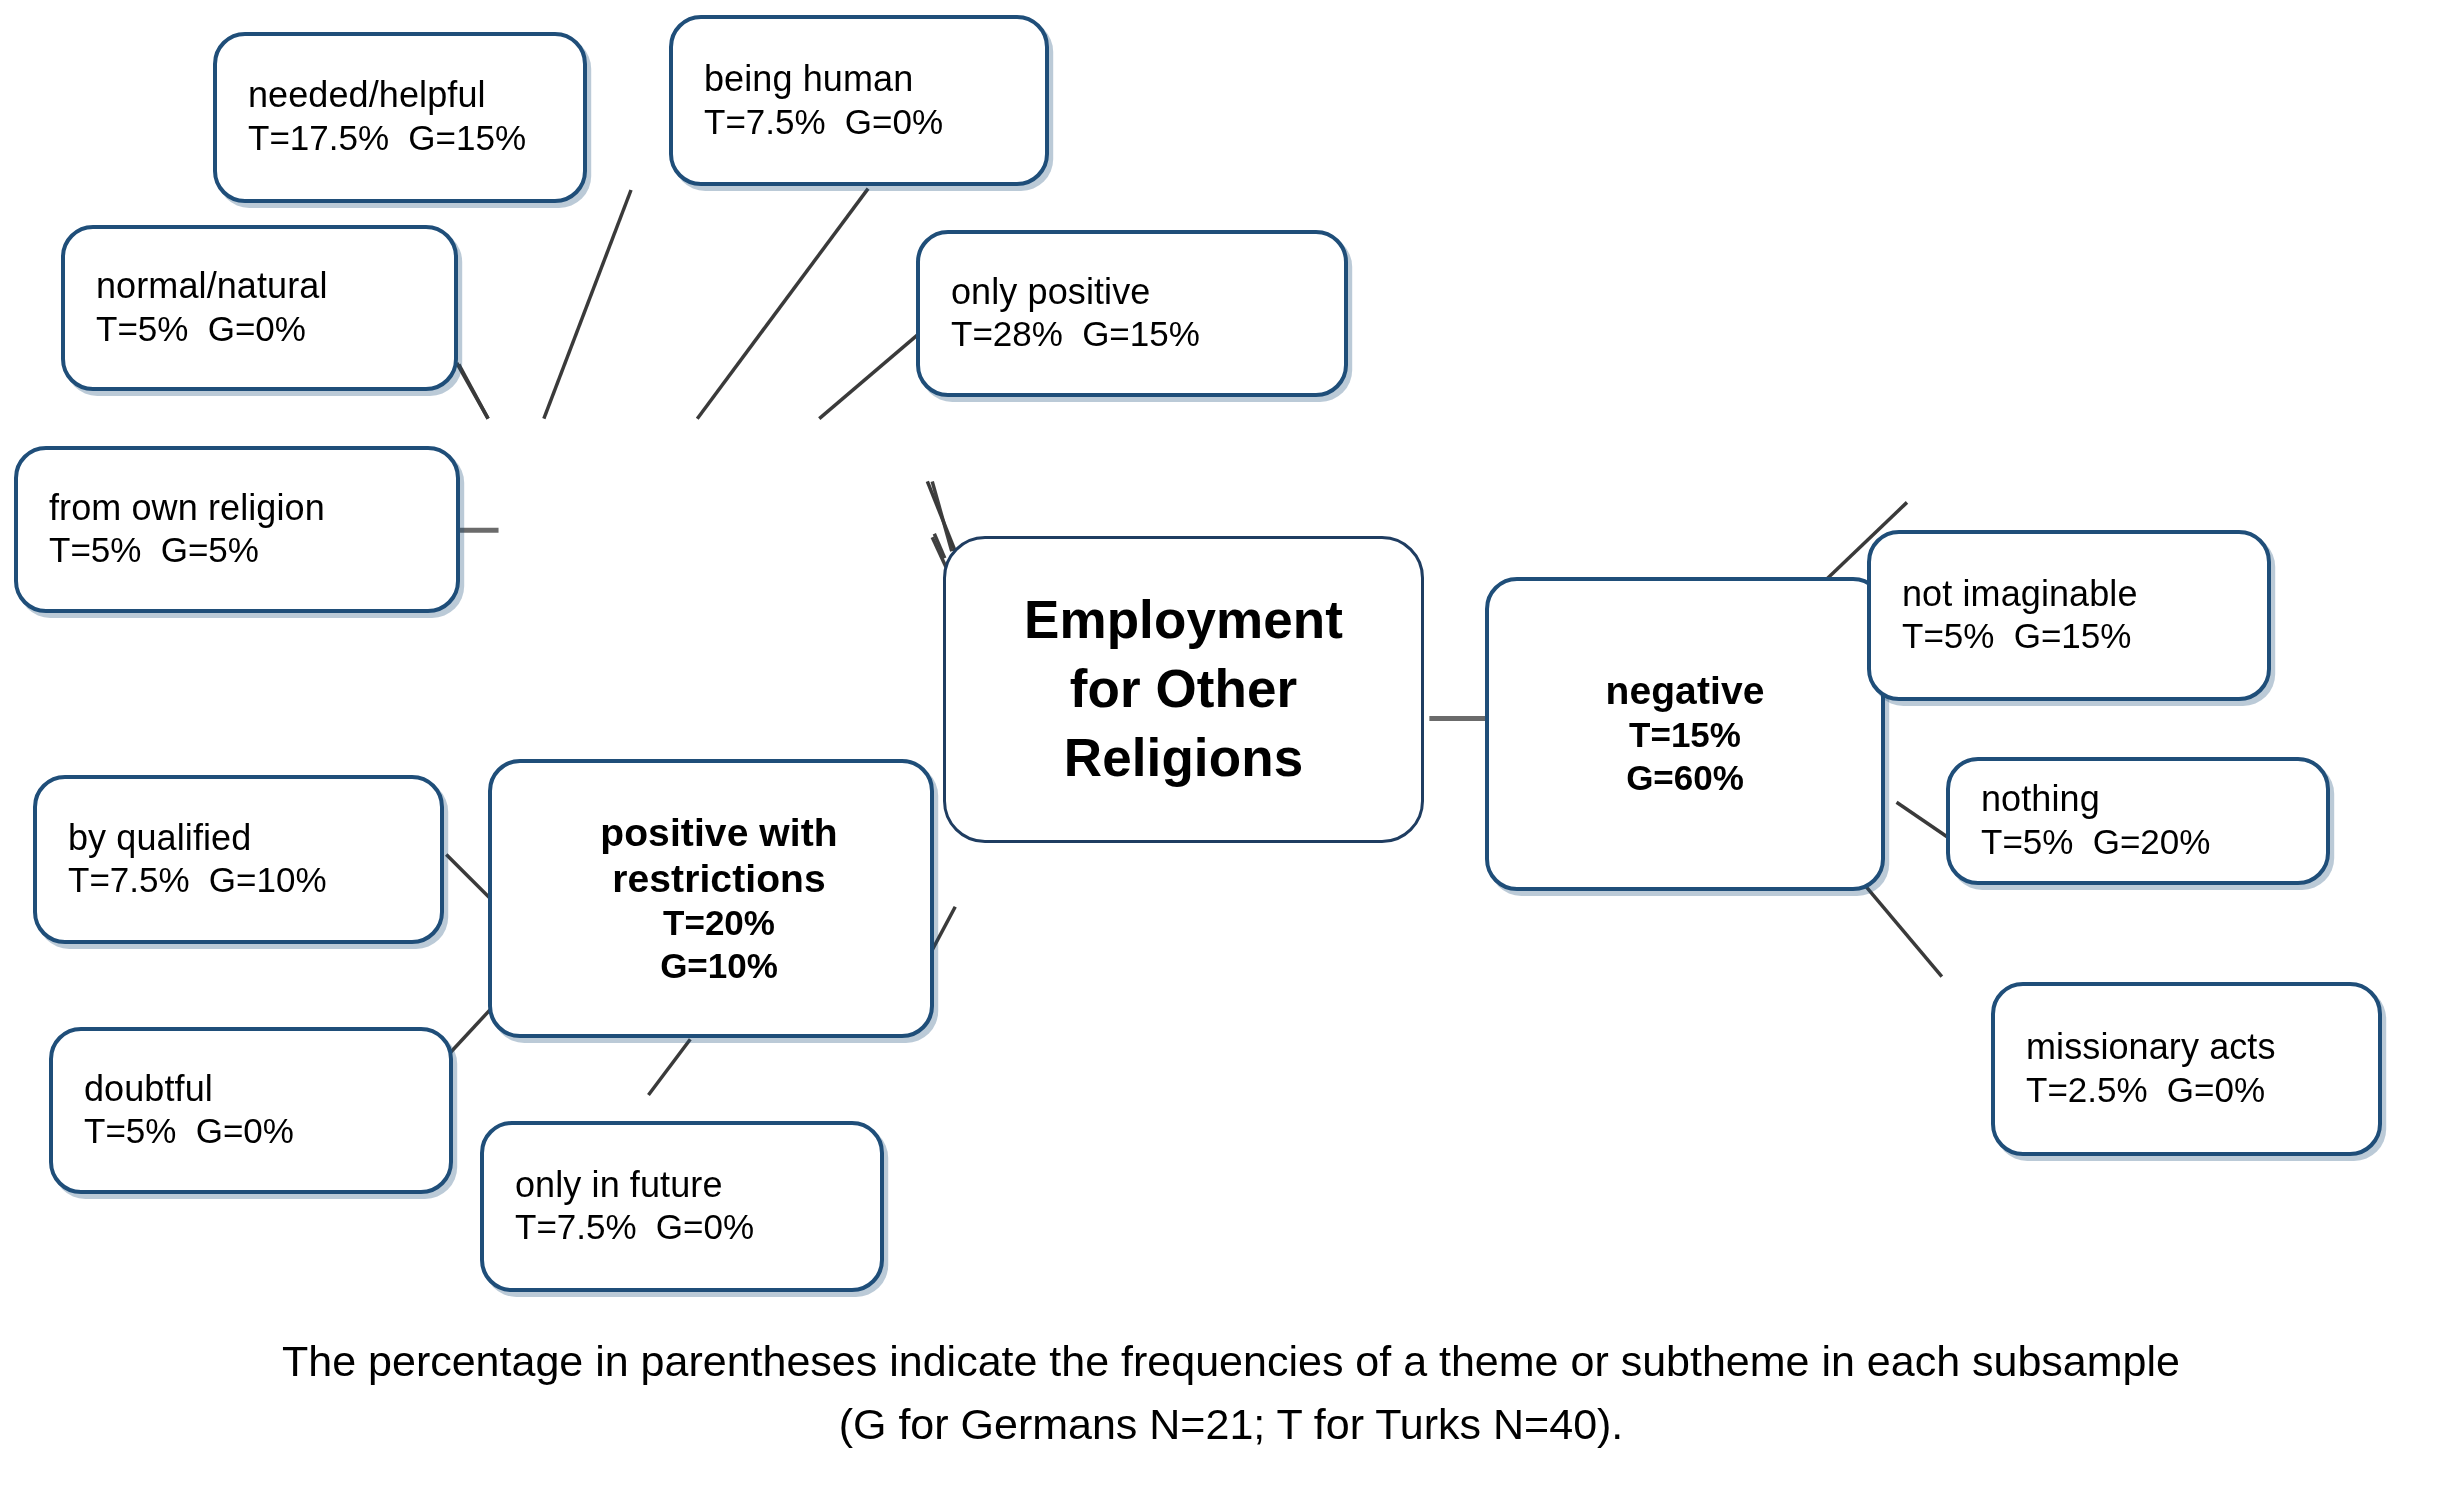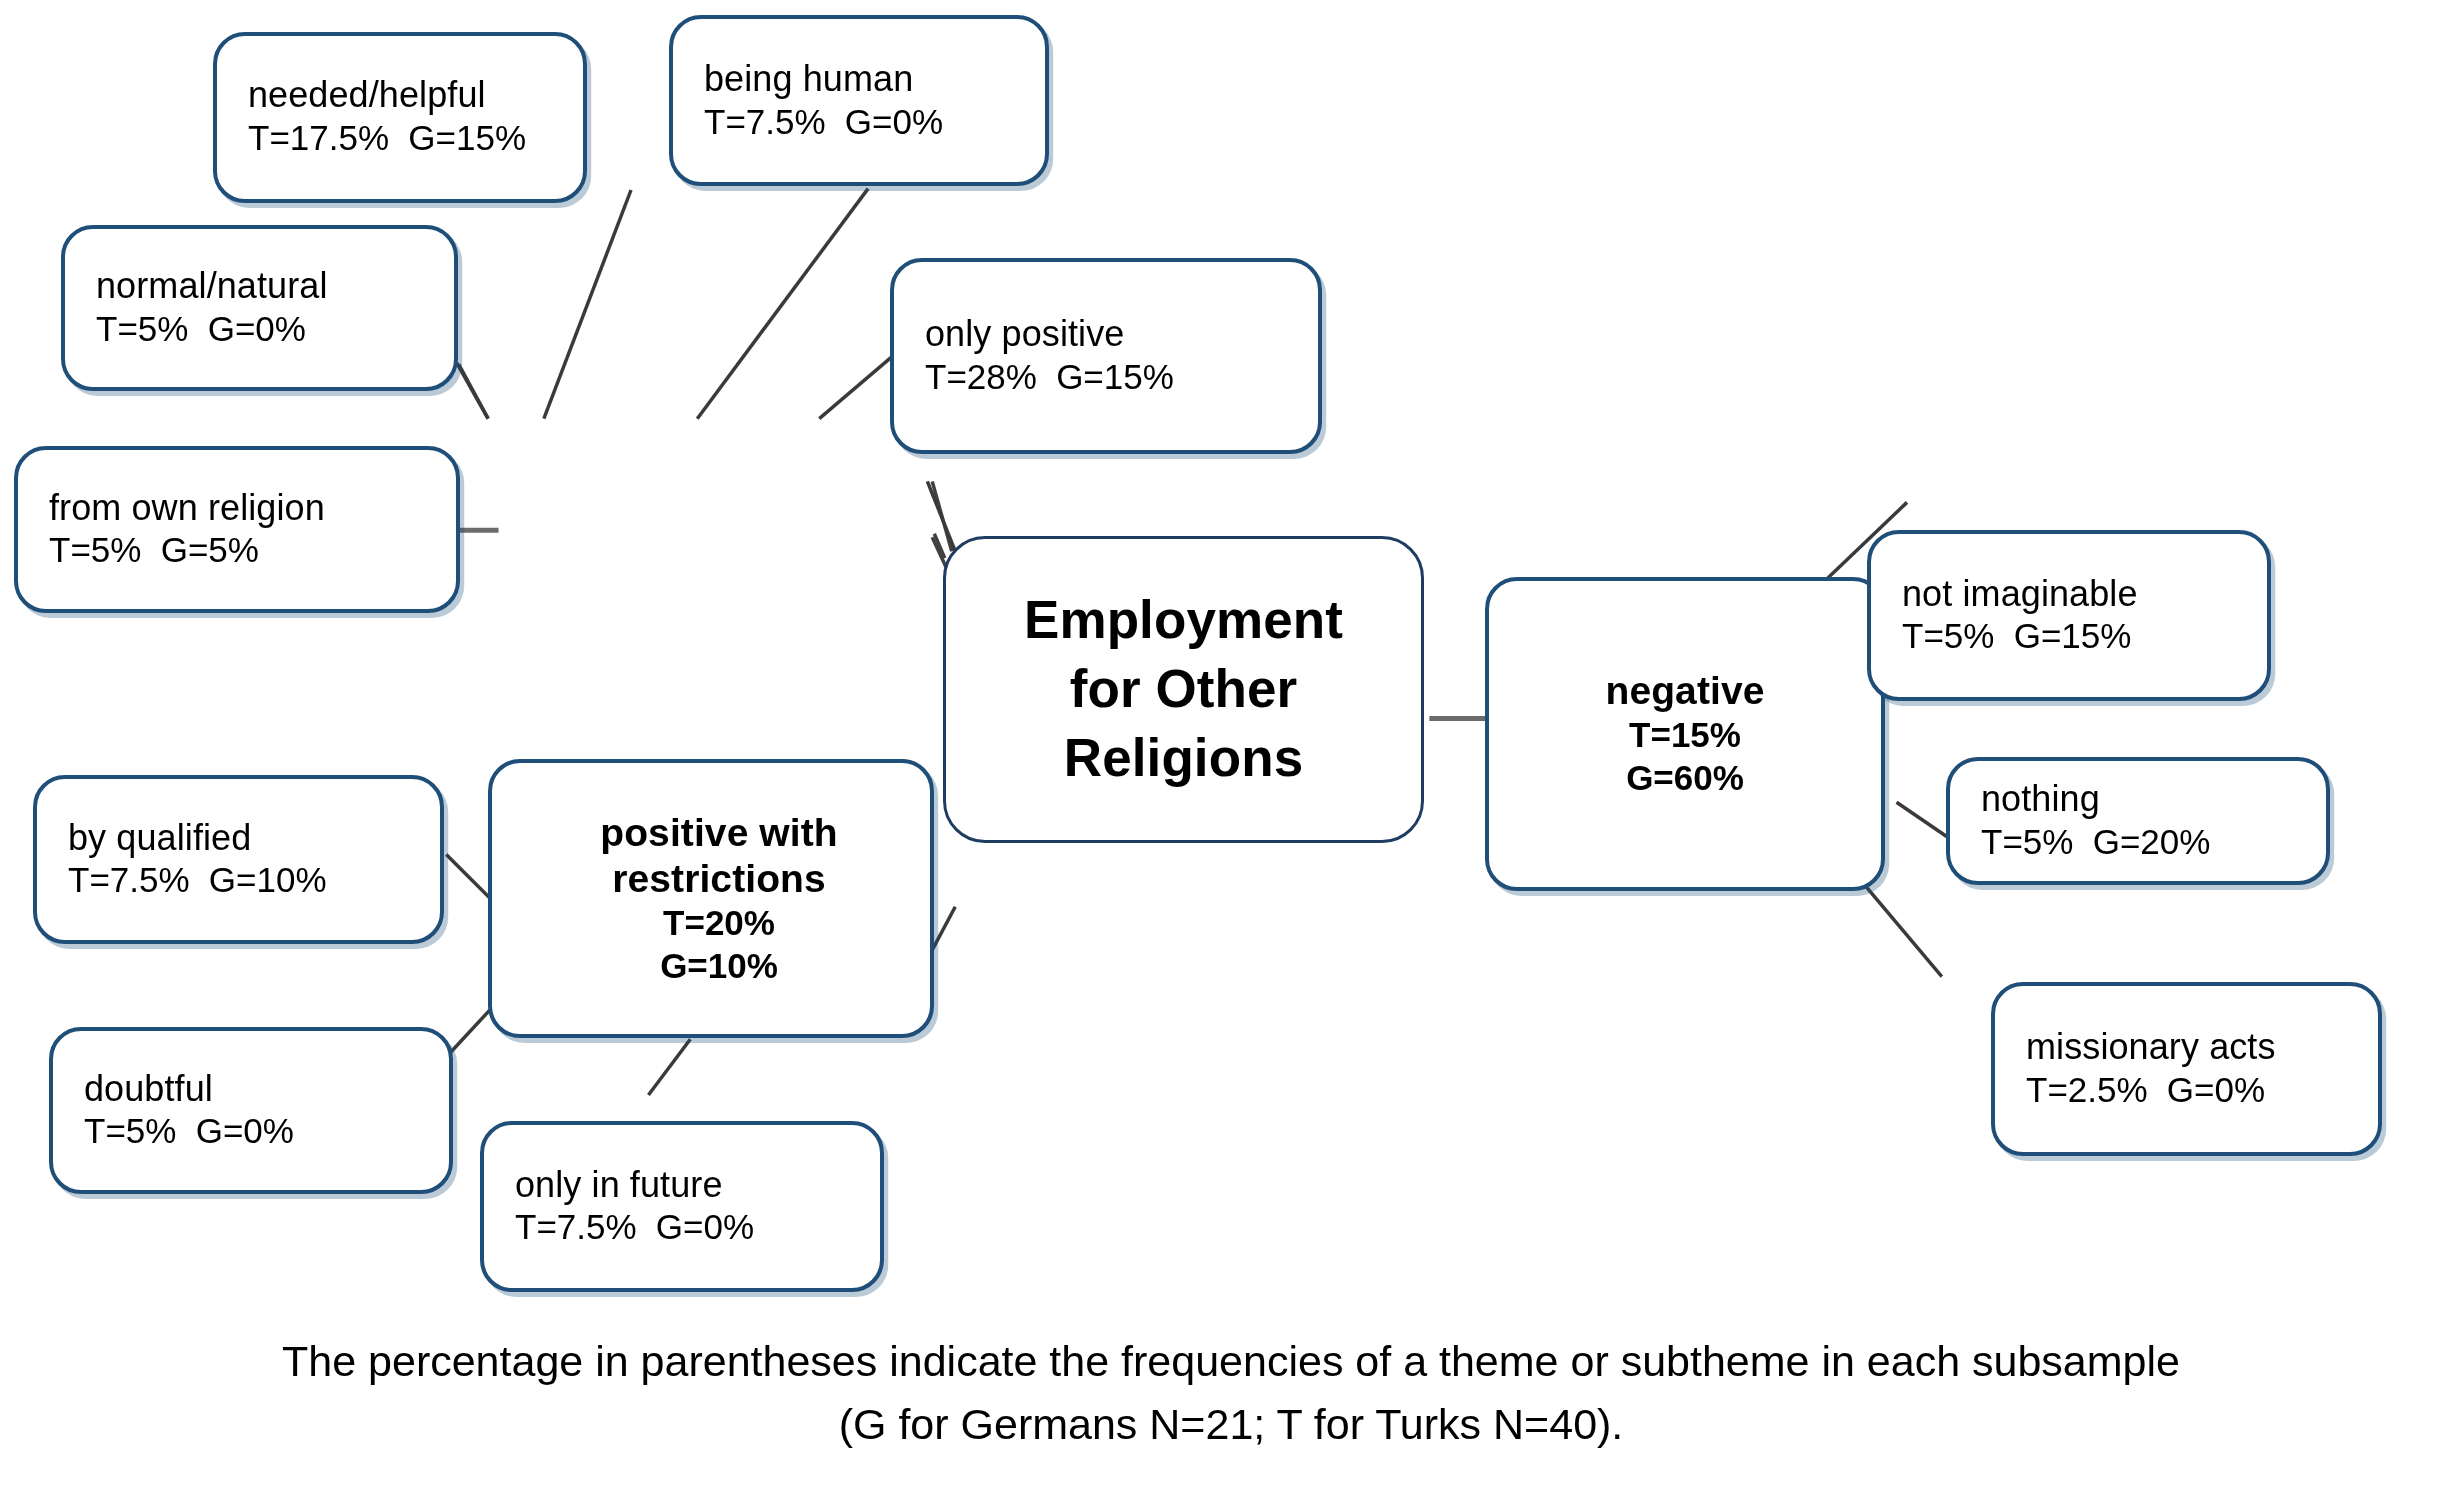--- a/index.html
+++ b/index.html
@@ -138,21 +138,21 @@
   <div class="node leaf" style="left:669px; top:15.3px; width:380px; height:171px;">
     <div class="title">being human</div>
     <div class="stats"><span>T=7.5%</span><span class="sp"></span><span>G=0%</span></div>
   </div>
 
   <div class="node leaf" style="left:61px; top:225px; width:397px; height:166px;">
     <div class="title">normal/natural</div>
     <div class="stats"><span>T=5%</span><span class="sp"></span><span>G=0%</span></div>
   </div>
 
-  <div class="node leaf" style="left:890px; top:230px; width:432px; height:196px;margin-top:28px;">
+  <div class="node leaf" style="left:916px; top:230px; width:432px; height:167px;">
     <div class="title">only positive</div>
     <div class="stats"><span>T=28%</span><span class="sp"></span><span>G=15%</span></div>
   </div>
 
   <div class="node leaf" style="left:14px; top:446px; width:446px; height:167px;">
     <div class="title">from own religion</div>
     <div class="stats"><span>T=5%</span><span class="sp"></span><span>G=5%</span></div>
   </div>
 
 

